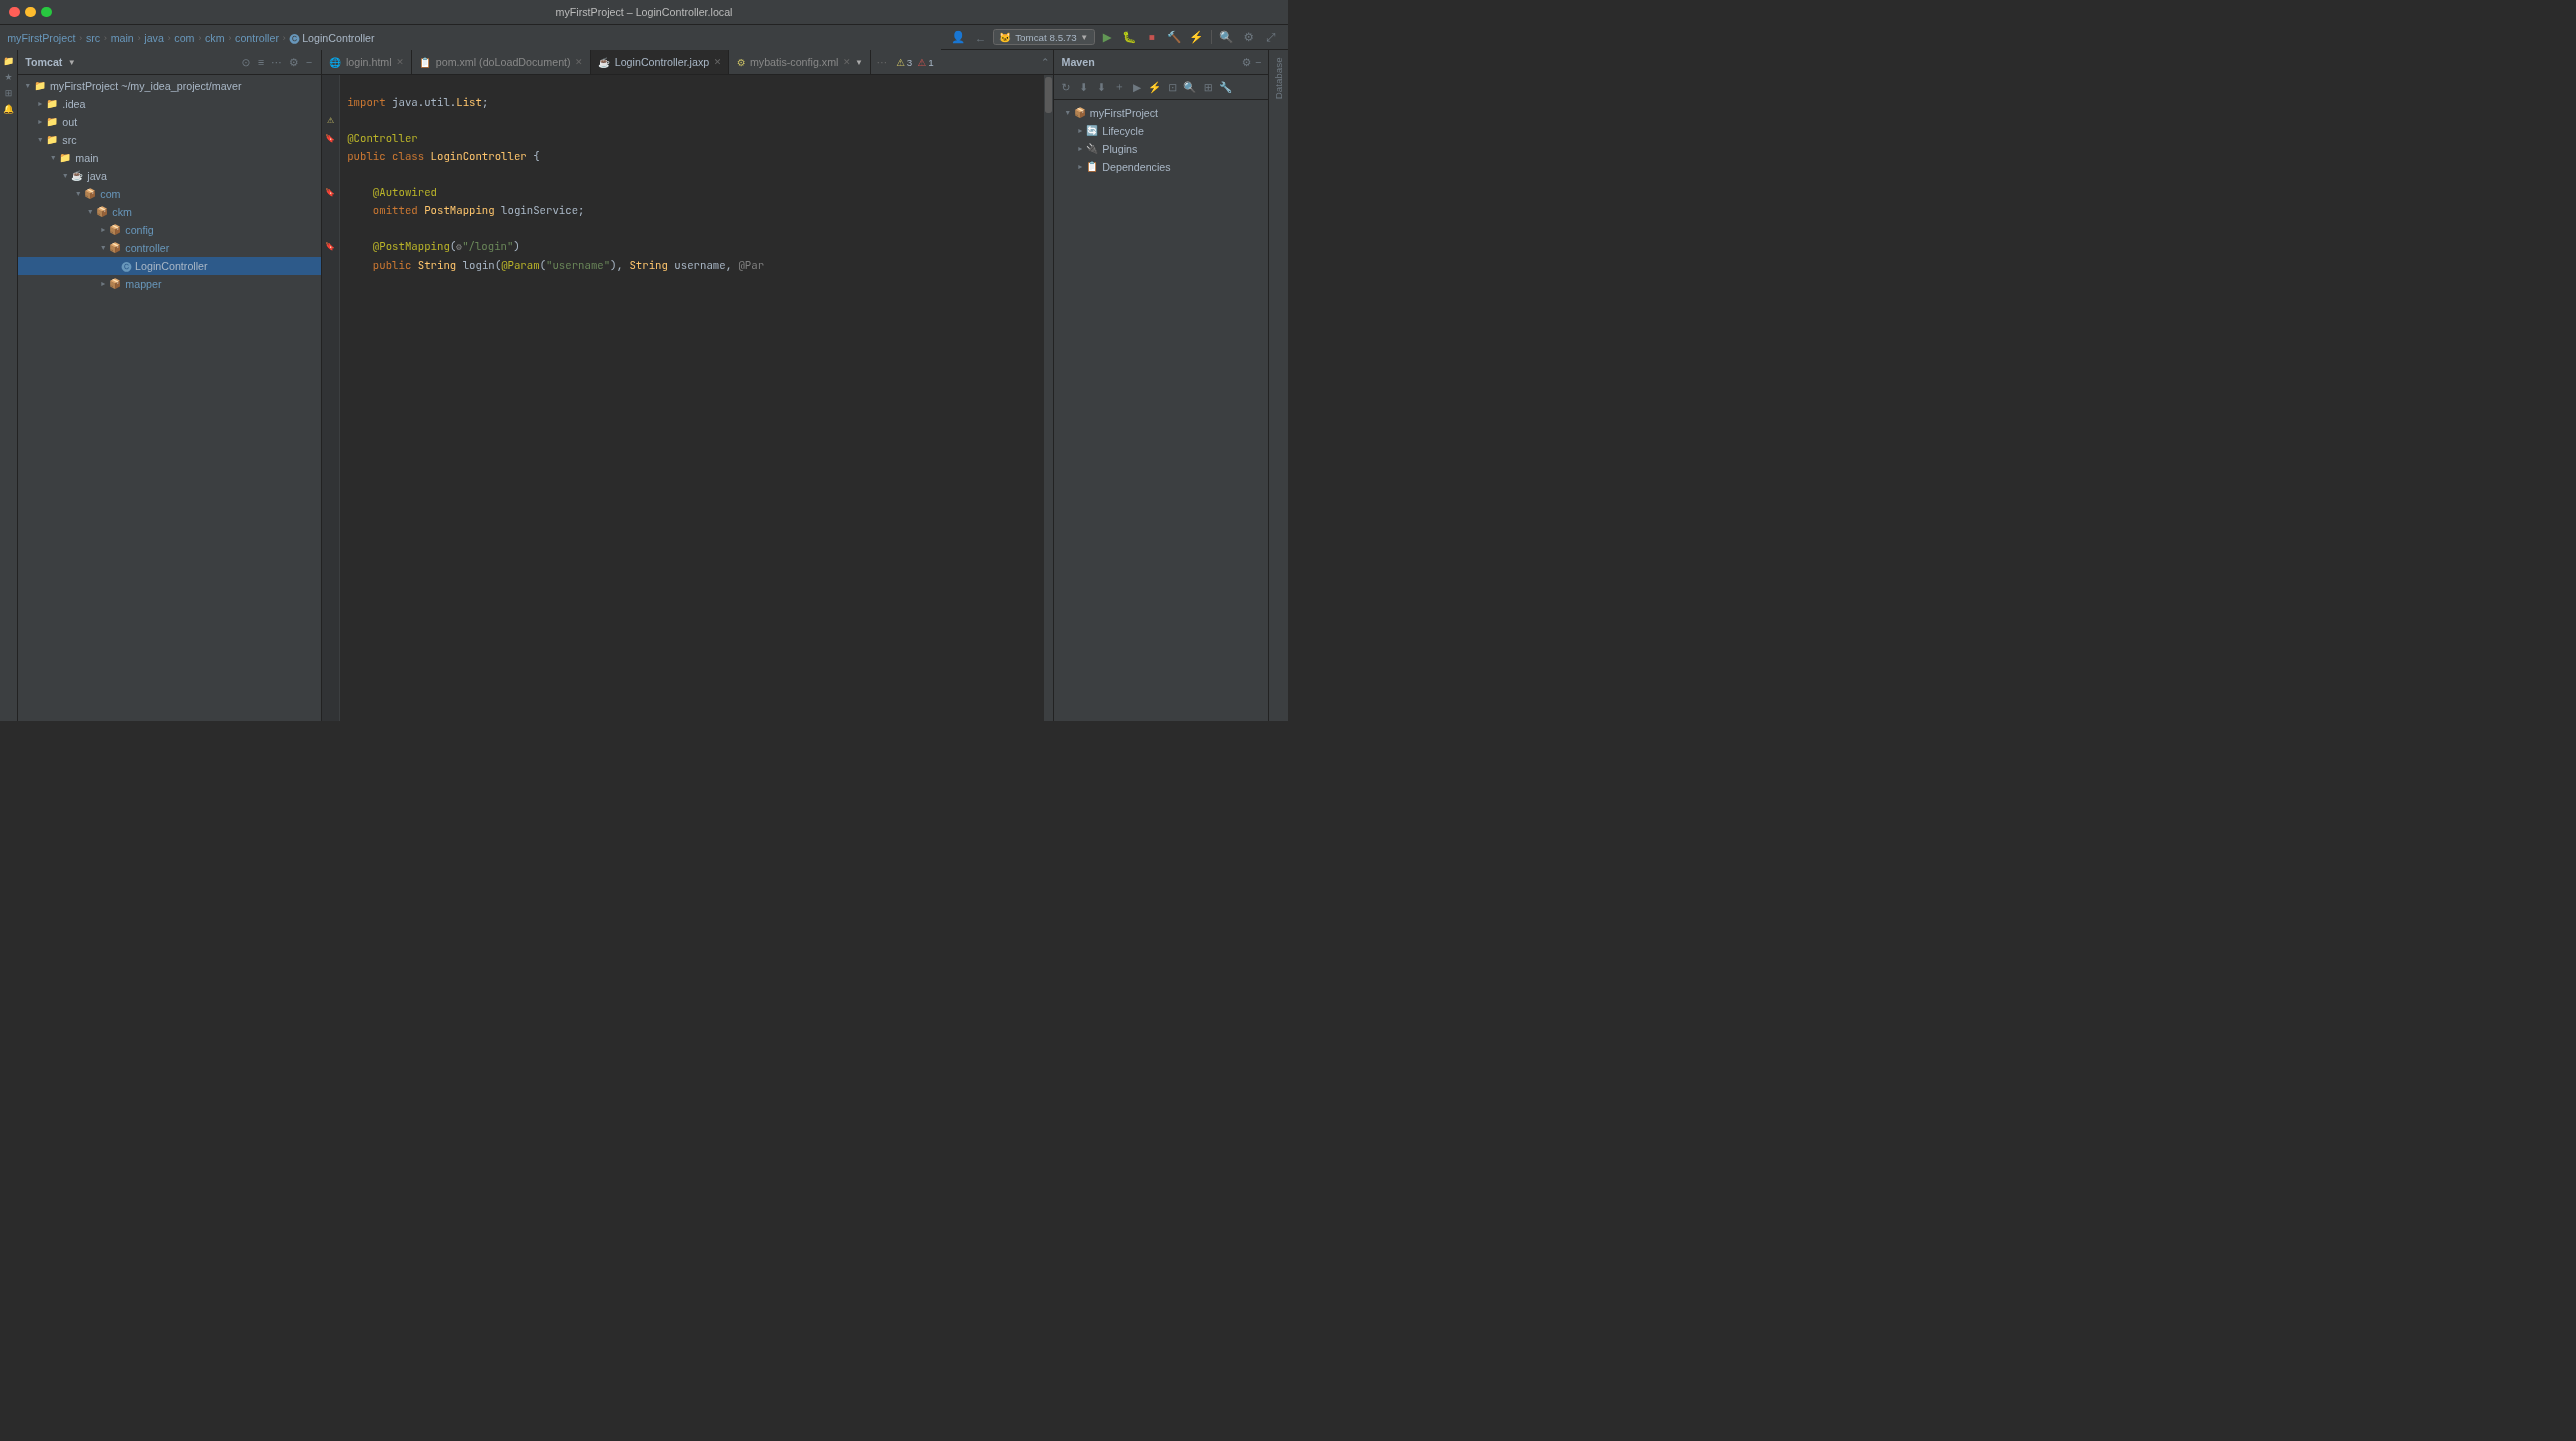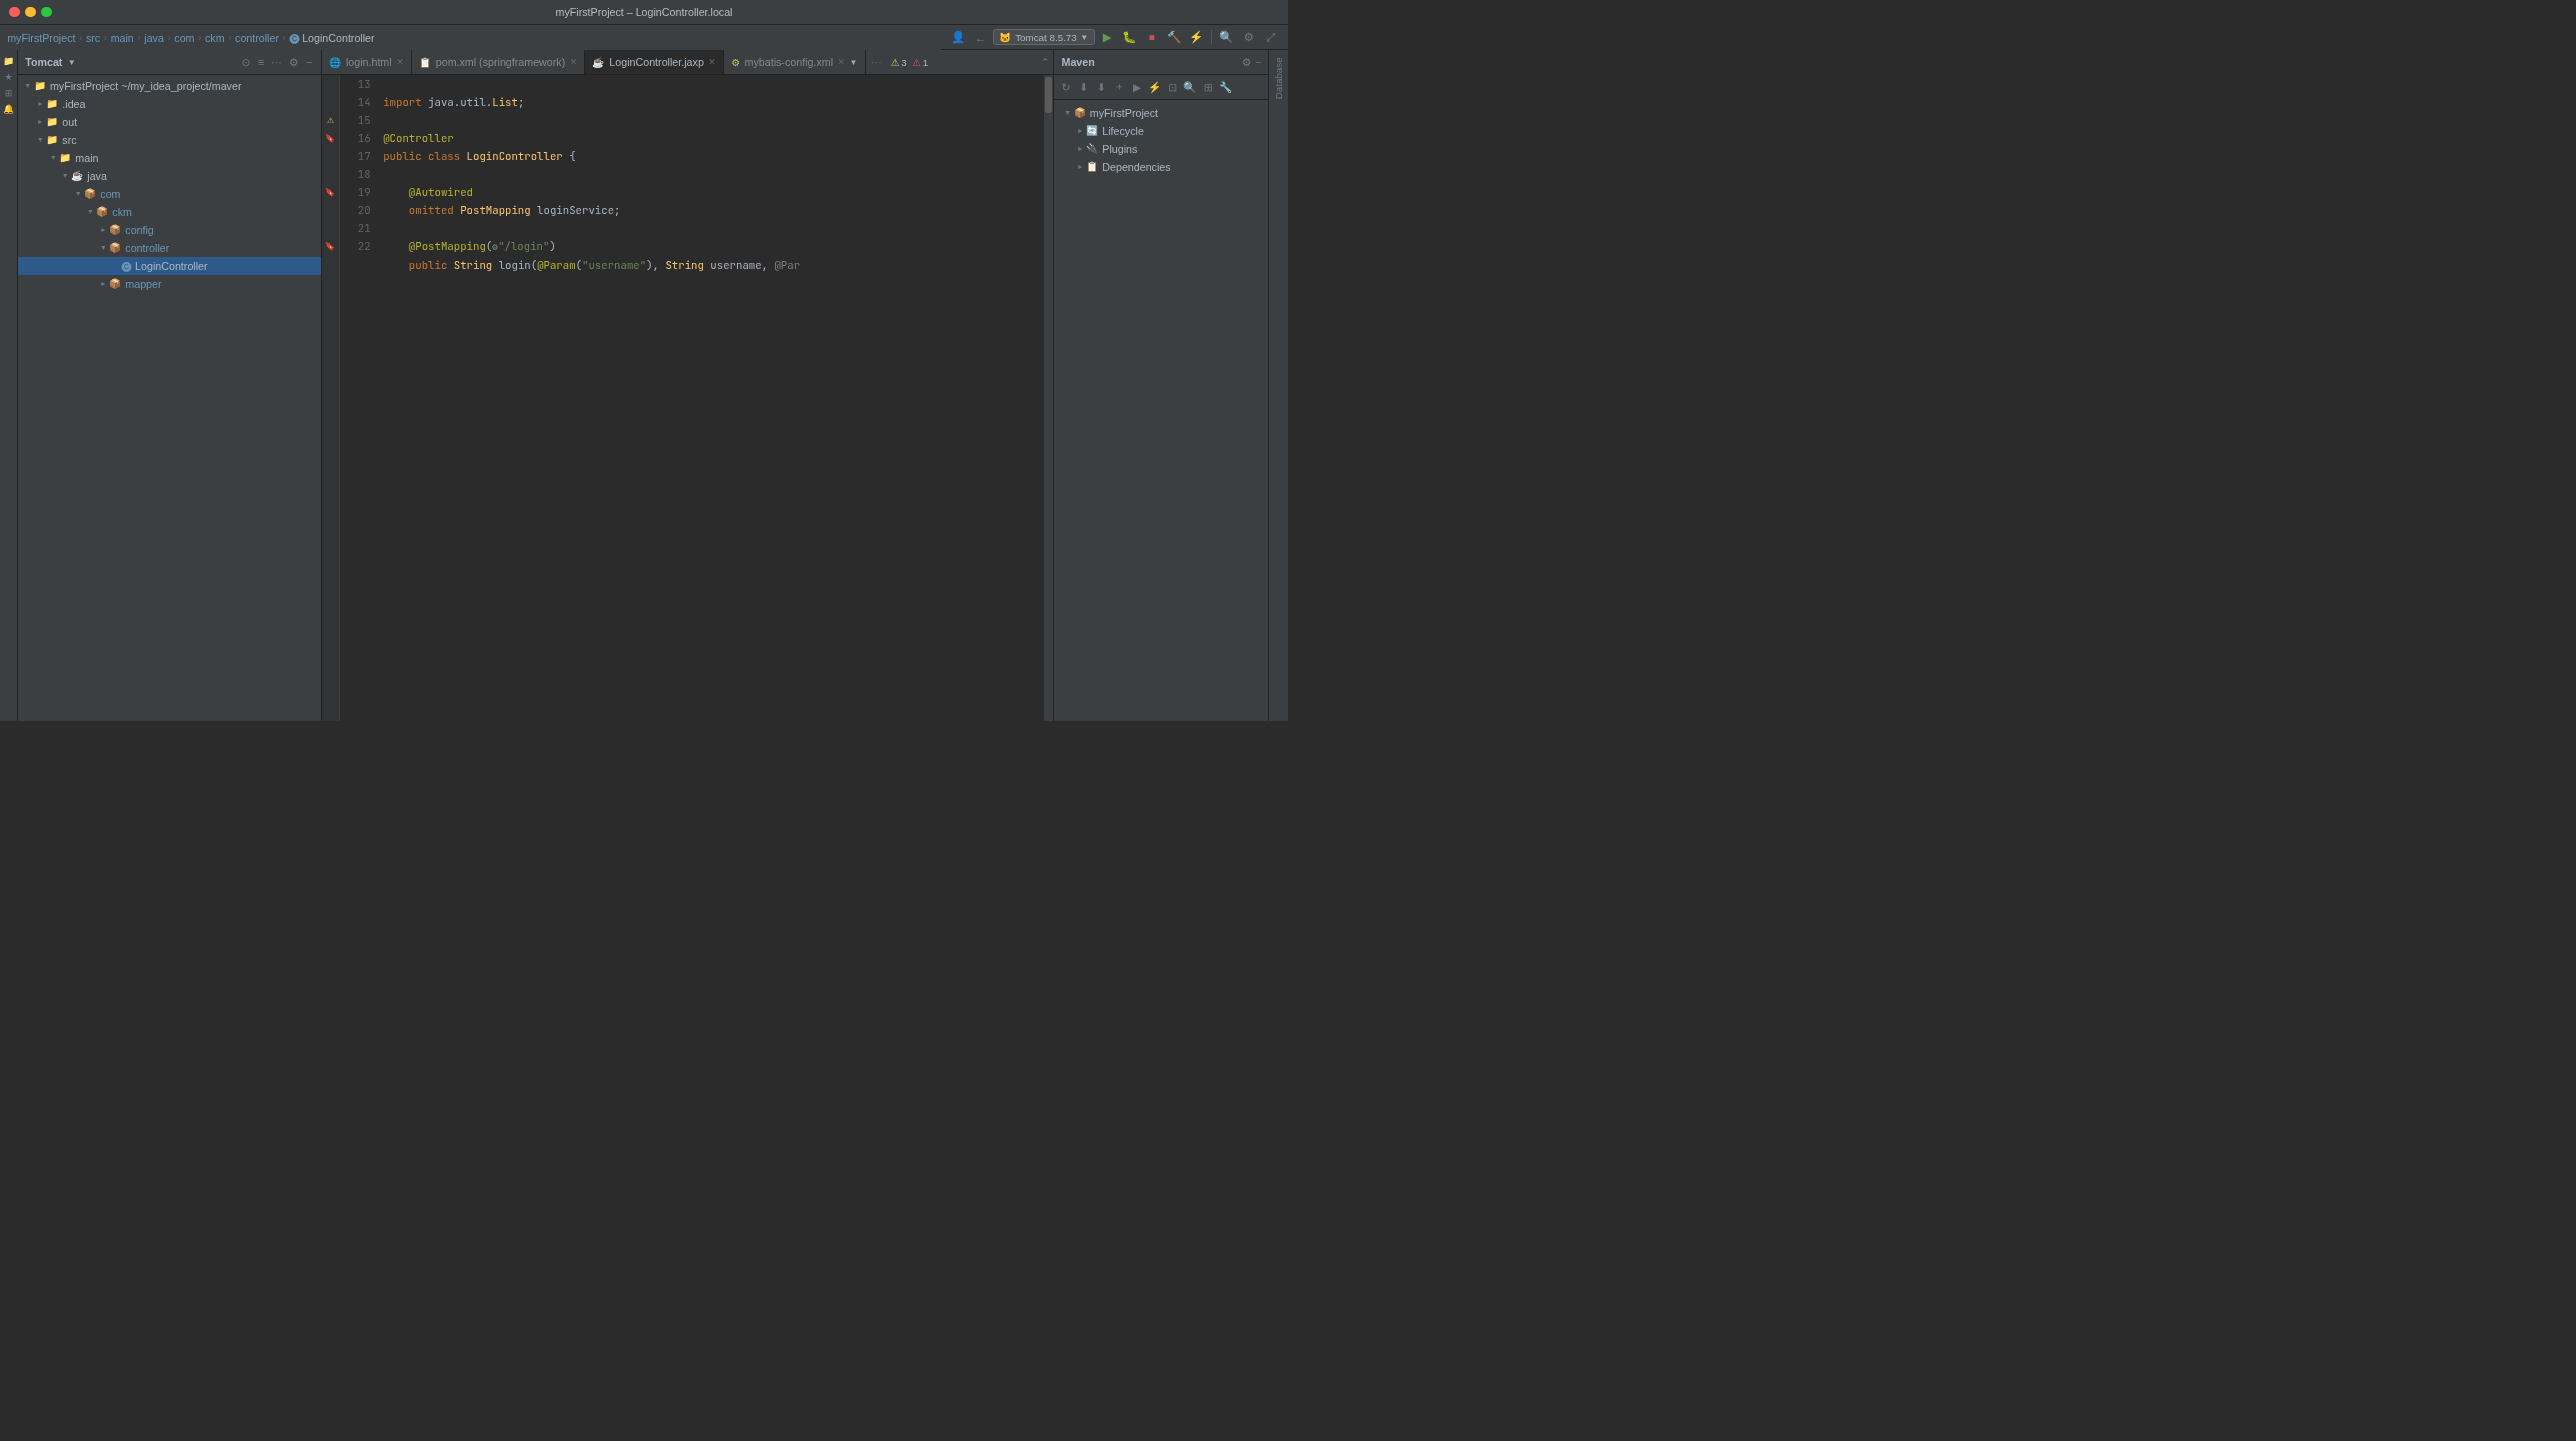--- a/index.html
+++ b/index.html
@@ -749,21 +749,21 @@
   <div class="editor-area">
 
     <div class="tab-bar">
       <div class="tab">
         <span style="color:#e8a020;font-size:9.8px;">🌐</span>
         <span>login.html</span>
         <span class="tab-close">✕</span>
       </div>
       <div class="tab">
         <span style="color:#c07050;font-size:9.8px;">📋</span>
-        <span>pom.xml (springframework)</span>
+        <span>pom.xml (doLoadDocument)</span>
         <span class="tab-close">✕</span>
       </div>
       <div class="tab active">
         <span style="color:#c07050;font-size:9.8px;">☕</span>
         <span>LoginController.jaxp</span>
         <span class="tab-close">✕</span>
       </div>
       <div class="tab">
         <span style="color:#c8be64;font-size:9.8px;">⚙</span>
         <span>mybatis-config.xml</span>
@@ -803,32 +803,20 @@
         <div class="gutter-line">
           <span class="gutter-icon" style="color:#6897bb;">🔖</span>
         </div>
         <div class="gutter-line"></div>
         <div class="gutter-line"></div>
         <div class="gutter-line">
           <span class="gutter-icon" style="color:#6897bb;">🔖</span>
         </div>
       </div>
 
-      <div class="line-numbers">
-        <div>13</div>
-        <div>14</div>
-        <div>15</div>
-        <div>16</div>
-        <div>17</div>
-        <div>18</div>
-        <div>19</div>
-        <div>20</div>
-        <div>21</div>
-        <div>22</div>
-      </div>
 
       <div class="code-content">
 <span class="kw">import</span> java.util.<span class="cls">List</span>;
 
 <span style="color:#bbb529">@Controller</span>
 <span class="kw">public class</span> <span class="cls">LoginController</span> {
 
     <span style="color:#bbb529">@Autowired</span>
     <span class="kw">omitted</span> <span class="cls">PostMapping</span> loginService;
 

